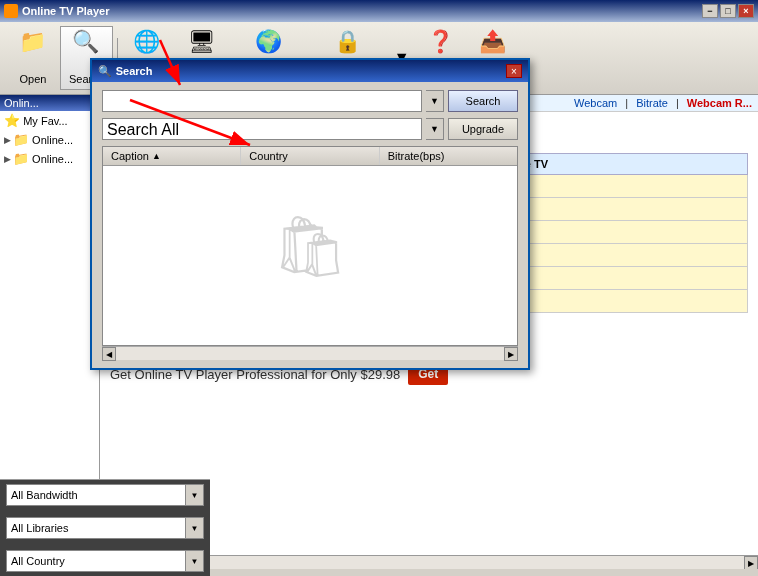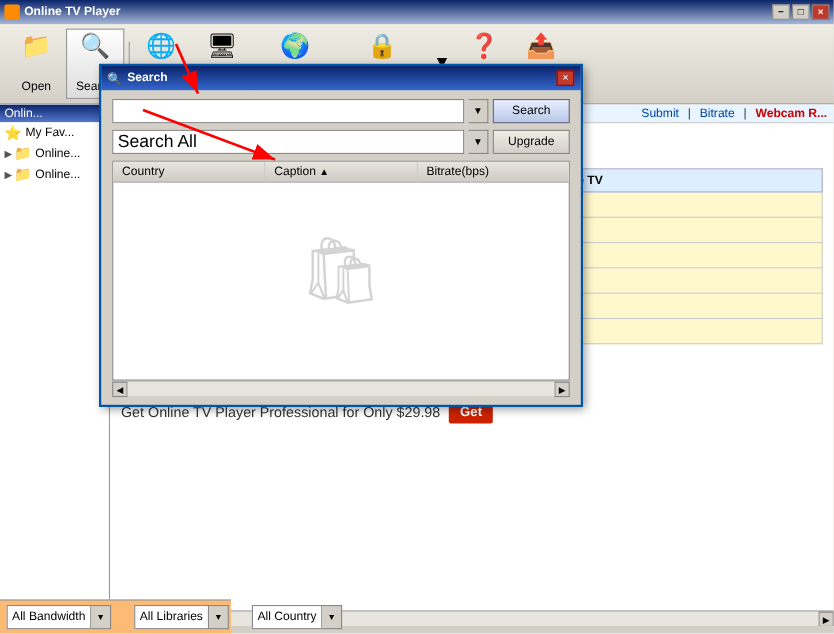--- a/index.html
+++ b/index.html
@@ -458,21 +458,21 @@
     </div>
     <div class="sidebar-item">
       <span class="expand-icon">▶</span>
       <span class="sidebar-icon">📁</span>
       <span>Online...</span>
     </div>
   </div>
 
   <div class="content-area">
     <div class="content-top-bar">
-      <span style="color:#0044aa;cursor:pointer;">Submit</span>
+      <span style="color:#0044aa;cursor:pointer;">Webcam</span>
       <span> | </span>
       <span style="color:#0044aa;cursor:pointer;">Bitrate</span>
       <span> | </span>
       <span class="webcam" style="color:#cc0000;font-weight:bold;cursor:pointer;">Webcam R...</span>
     </div>
     <div class="content-body">
       <div class="content-title">Get Online TV Pl...</div>
       <table class="comparison-table">
         <thead>
           <tr>
@@ -518,21 +518,21 @@
     </div>
 
     <div style="position:absolute;bottom:0;left:0;right:0;height:14px;display:flex;background:#d4d0c8;border-top:1px solid #999;">
       <div class="scroll-arrow">◀</div>
       <div class="scroll-track"></div>
       <div class="scroll-arrow">▶</div>
     </div>
   </div>
 </div>
 
-<div style="position:absolute;bottom:0;left:0;width:210px;background:#fdba74;padding:4px 6px;display:flex;flex-direction:row;gap:21px;z-index:10;border-top:1px solid #999;">
+<div style="position:absolute;bottom:0;left:0;width:210px;background:#404040;padding:4px 6px;display:flex;flex-direction:column;gap:11px;z-index:10;border-top:1px solid #999;">
   <div class="dropdown-control">
     <select class="dropdown-select">
       <option>All Bandwidth</option>
     </select>
     <div class="dropdown-arrow">▼</div>
   </div>
   <div class="dropdown-control">
     <select class="dropdown-select">
       <option>All Libraries</option>
     </select>
@@ -569,25 +569,25 @@
         <select class="dialog-combo">
           <option>Search All</option>
         </select>
         <div class="combo-arrow">▼</div>
         <button class="dialog-btn">Upgrade</button>
       </div>
 
       <div class="results-grid">
         <div class="grid-header">
           <div class="grid-col">
-            <span>Country</span>
+            <span>Caption</span>
+            <span class="sort-indicator">▲</span>
           </div>
           <div class="grid-col">
-            <span>Caption</span>
-            <span class="sort-indicator">▲</span>
+            <span>Country</span>
           </div>
           <div class="grid-col">
             <span>Bitrate(bps)</span>
           </div>
         </div>
 
         <div class="watermark">
           <div class="watermark-icon">🛍</div>
         </div>
       </div>

